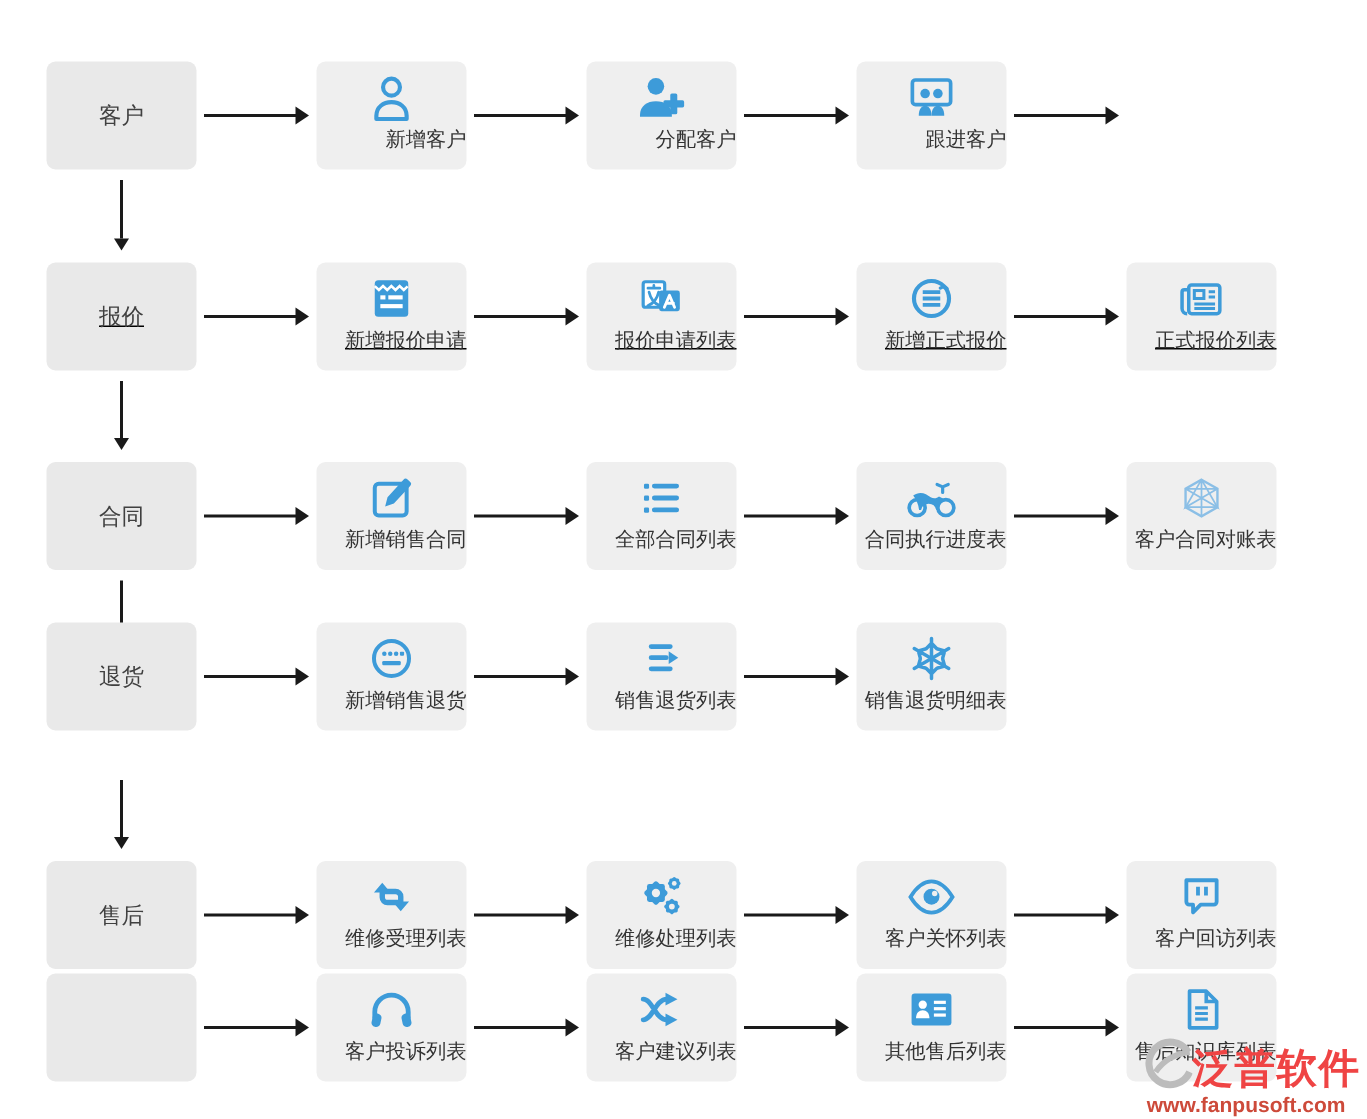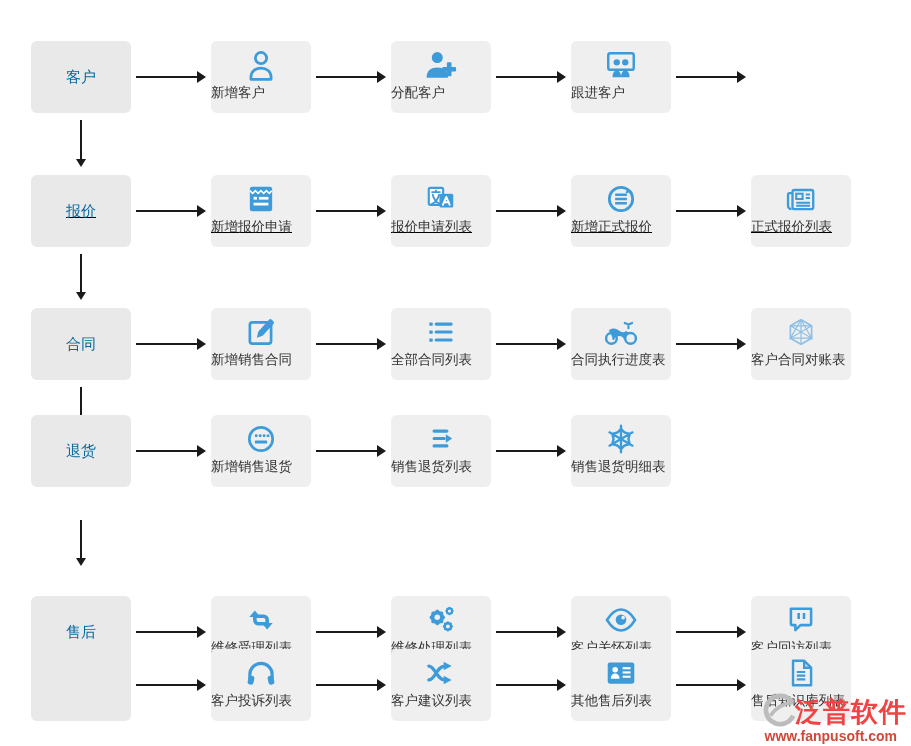--- a/index.html
+++ b/index.html
@@ -2,26 +2,26 @@
 <html><head>
 <meta charset="utf-8">
 <style>
   html,body{margin:0;padding:0;background:#fff;}
   body{font-family:"Liberation Sans","DejaVu Sans",sans-serif;}
   .canvas{position:relative;width:911px;height:746px;background:#fff;overflow:hidden;}
 
   .row{position:absolute;left:31px;display:flex;height:72px;}
   .box{border-radius:6px;flex:none;}
   .stage{width:100px;height:72px;background:#e9e9e9;display:flex;align-items:center;justify-content:center;
-         font-size:15px;color:#0369a1;}
+         font-size:15px;color:#404040;}
   .node{width:100px;height:72px;background:#efefef;display:flex;flex-direction:column;align-items:center;
         padding-top:5px;box-sizing:border-box;overflow:visible;}
   .icon-wrap{height:37px;display:flex;align-items:center;justify-content:center;}
   svg.icon{width:34px;height:34px;display:block;}
-  .node-label{font-size:13.5px;line-height:17px;color:#333;text-align:left;width:100px;margin-top:1px;}
+  .node-label{font-size:13.5px;line-height:17px;color:#333;text-align:right;width:100px;margin-top:1px;}
 
   .connector{width:80px;position:relative;flex:none;}
   .h-line{position:absolute;left:5px;right:13px;top:35px;height:2px;background:#1a1a1a;}
   .h-head{position:absolute;right:5px;top:30px;width:0;height:0;
           border-top:6px solid transparent;border-bottom:6px solid transparent;border-left:9px solid #1a1a1a;}
 
   .v-arrow{position:absolute;left:80px;width:2px;background:#1a1a1a;}
   .v-arrow::after{content:'';position:absolute;top:100%;left:-4px;width:0;height:0;
           border-left:5px solid transparent;border-right:5px solid transparent;border-top:8px solid #1a1a1a;}
 
@@ -367,21 +367,21 @@
         <div class="box node">
           <div class="icon-wrap">
             <svg class="icon" viewBox="0 0 32 32">
               <use href="#snowflake-icon" xlink:href="#snowflake-icon"></use>
             </svg>
           </div>
           <div class="node-label">销售退货明细表</div>
         </div>
       </div>
       <div class="v-arrow" style="top: 520px; height: 38px;"></div>
-      <div class="row" style="top: 596px;">
+      <div class="row" style="top: 574px;">
         <div class="box stage">
           <span>售后</span>
         </div>
         <div class="connector">
           <div class="h-line"></div>
           <div class="h-head"></div>
         </div>
         <div class="box node">
           <div class="icon-wrap">
             <svg class="icon" viewBox="0 0 32 32">

